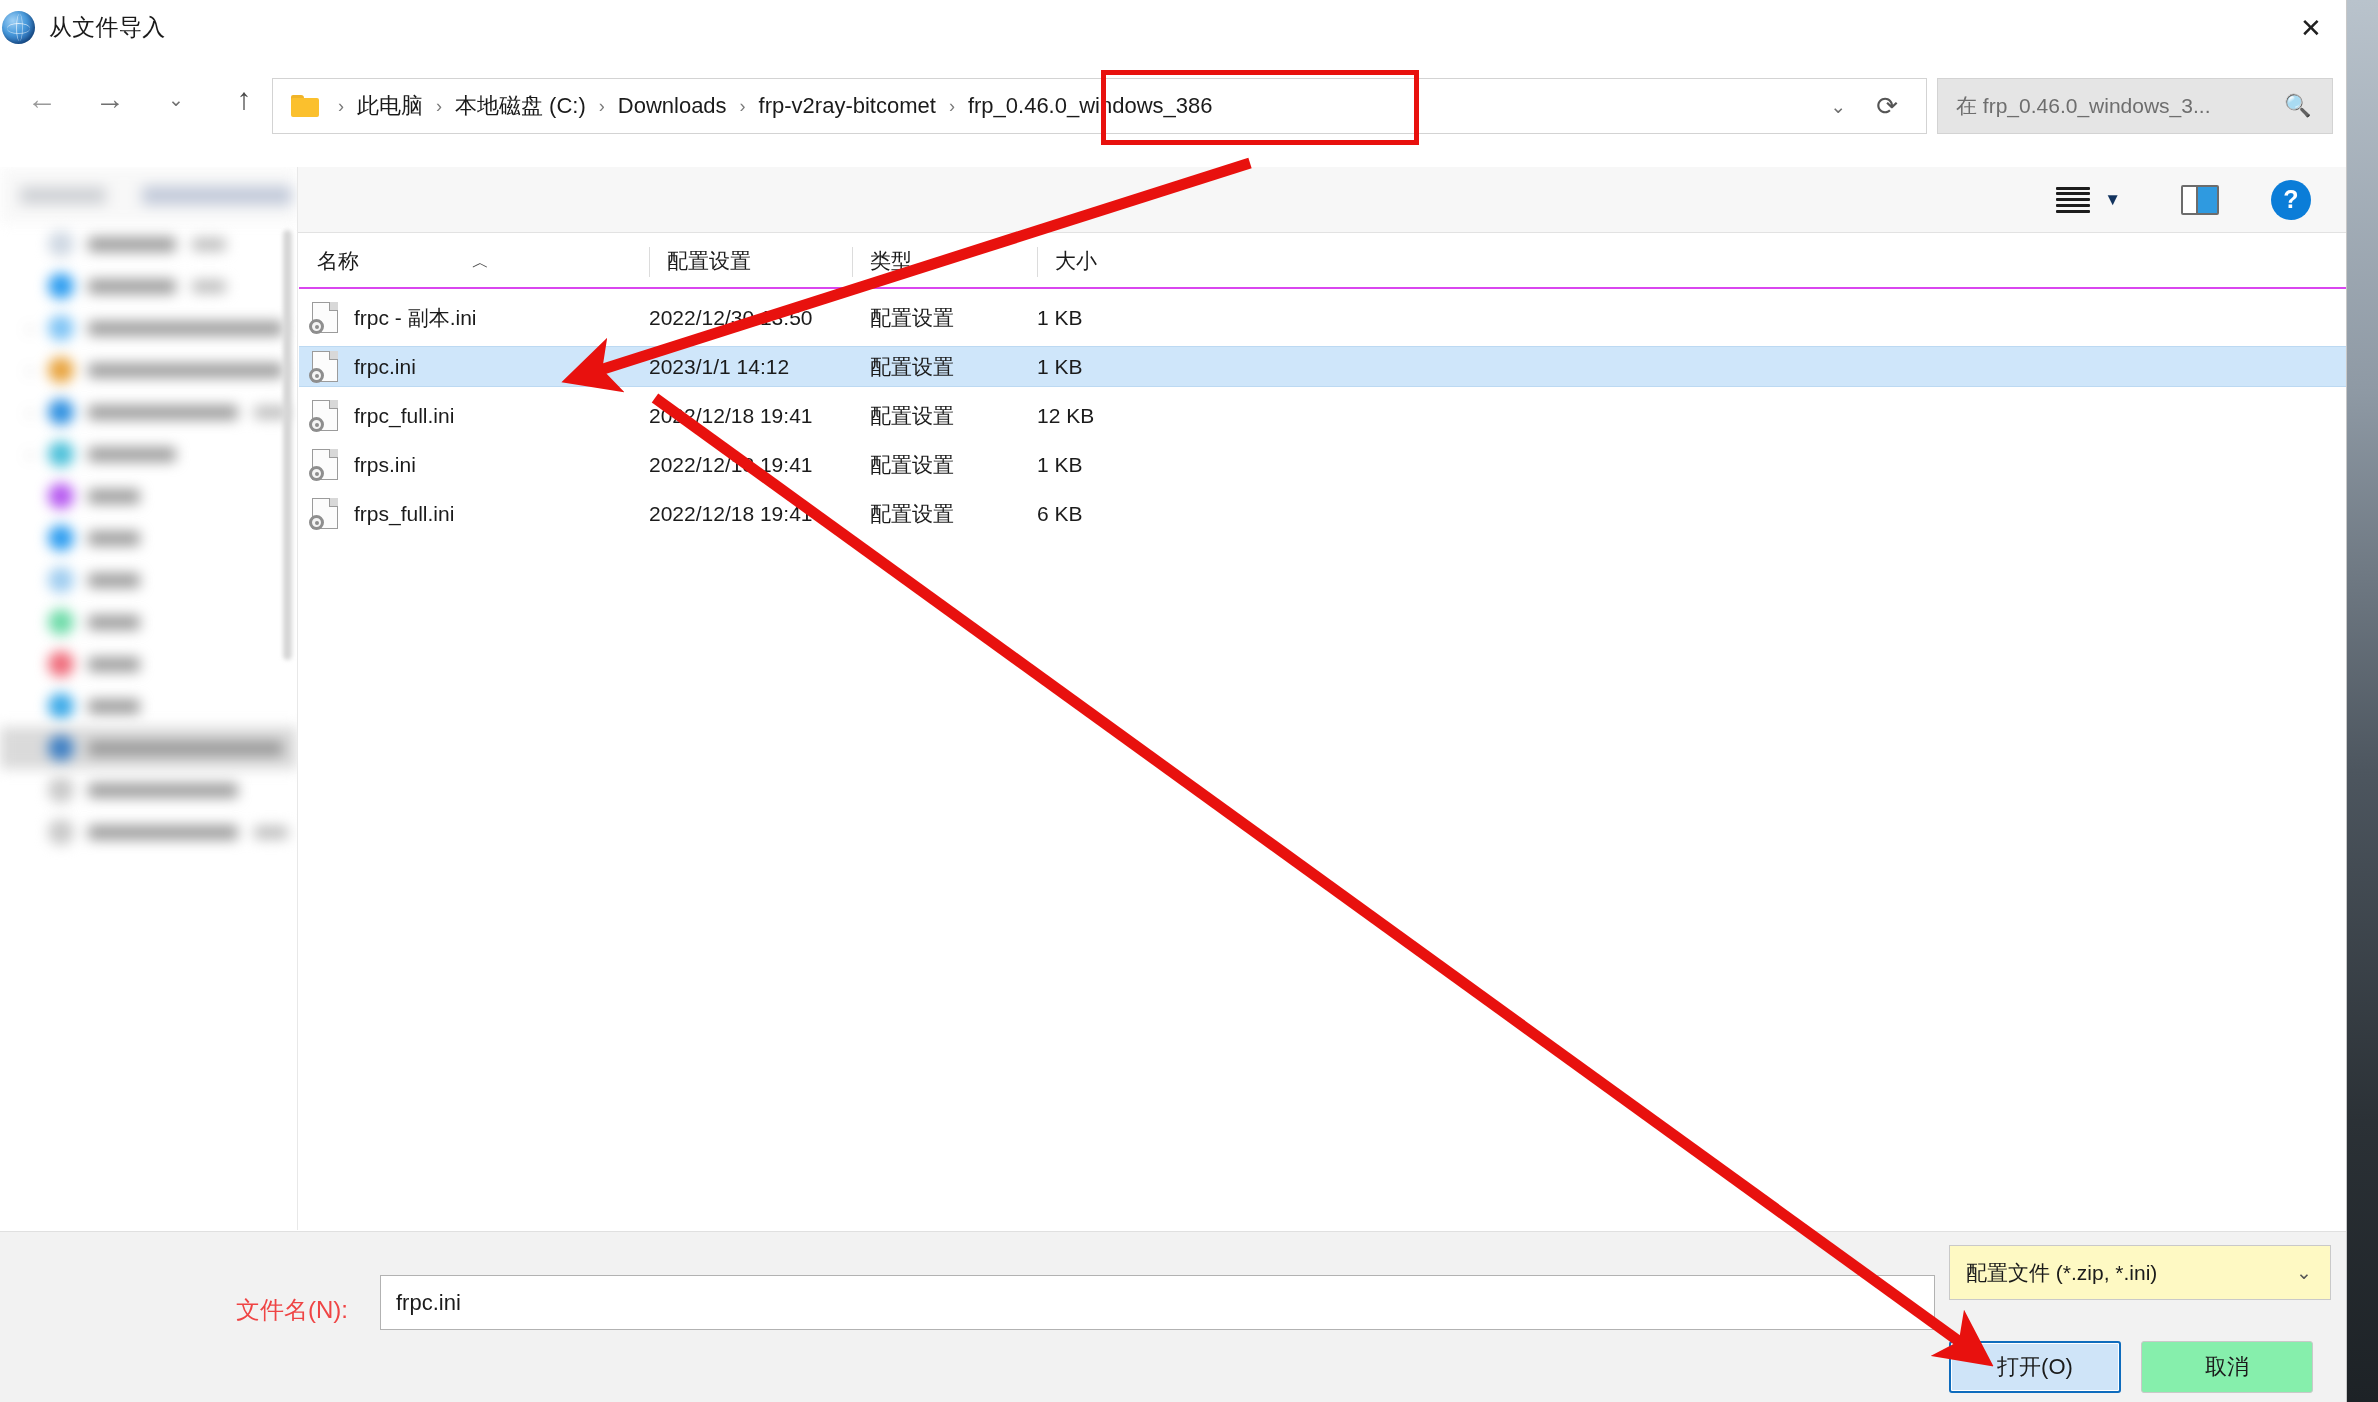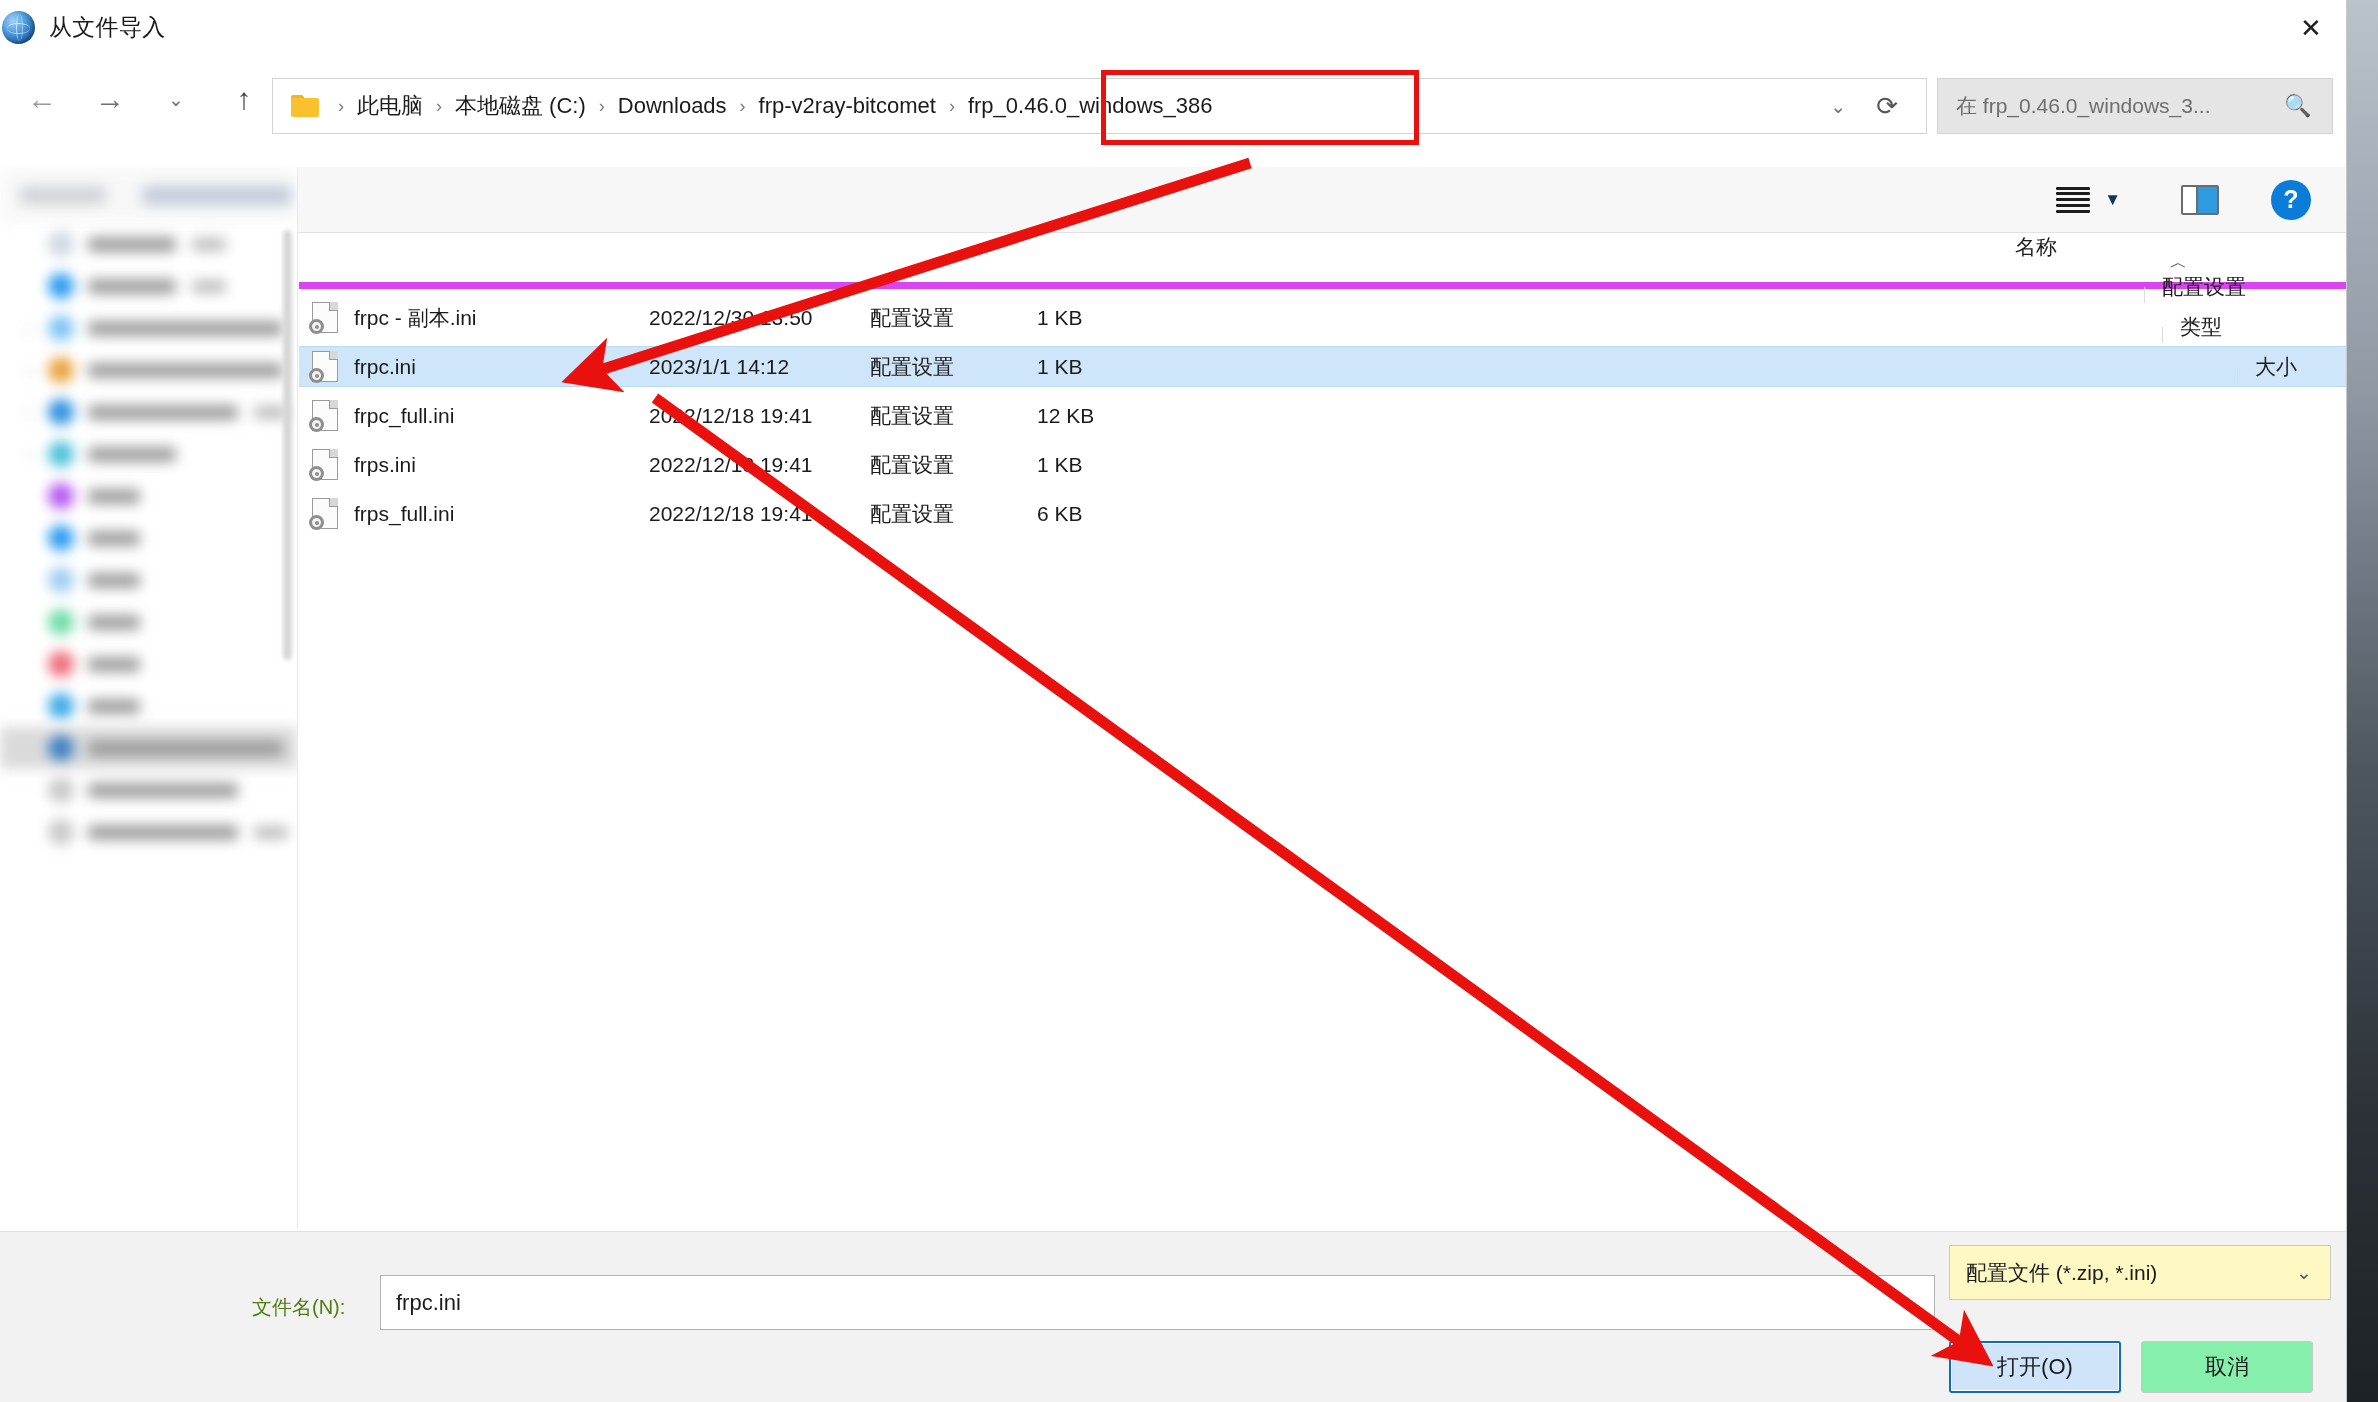--- a/index.html
+++ b/index.html
@@ -171,21 +171,21 @@
     background: #d6d6d6; border-radius: 5px; filter: blur(2px);
   }
 
   
   .filepane {
     position: absolute; left: 299px; top: 233px; width: 2048px; height: 997px;
     background: #ffffff;
   }
   .col-headers {
     display: flex; align-items: flex-end; height: 56px;
-    border-bottom: 7px solid #d946ef; position: relative; flex-direction: column;
+    border-bottom: 2px solid #d946ef; position: relative;
   }
   .col {
     font-size: 21px; color: #1b1b1b; padding-bottom: 12px;
     position: relative; height: 100%; display: flex; align-items: flex-end;
   }
   .col span { padding-left: 18px; }
   .col.divider::before {
     content: ""; position: absolute; left: 0; top: 14px; bottom: 10px; width: 1px; background: #dcdcdc;
   }
   .col.c-name { width: 350px; }
@@ -227,22 +227,22 @@
     background: #8e8e8e; border-radius: 50%;
   }
   .fname { padding-left: 2px; }
 
   
   .bottombar {
     position: absolute; left: 0; top: 1231px; width: 2347px; height: 171px;
     background: #f2f2f2; border-top: 1px solid #e0e0e0;
   }
   .fn-label {
-    position: absolute; left: 252px; top: 1294px;
-    font-size: 20px; color: #4d7c0f;
+    position: absolute; left: 236px; top: 1294px;
+    font-size: 24px; color: #ef4444;
   }
   .fn-input {
     position: absolute; left: 380px; top: 1275px; width: 1555px; height: 55px;
     background: #ffffff; border: 1px solid #b2b2b2;
     display: flex; align-items: center;
   }
   .fn-value { margin-left: 15px; font-size: 22px; color: #1b1b1b; }
   .fn-chev { margin-left: auto; margin-right: 17px; font-size: 19px; color: #555; }
 
   .filter-select {

